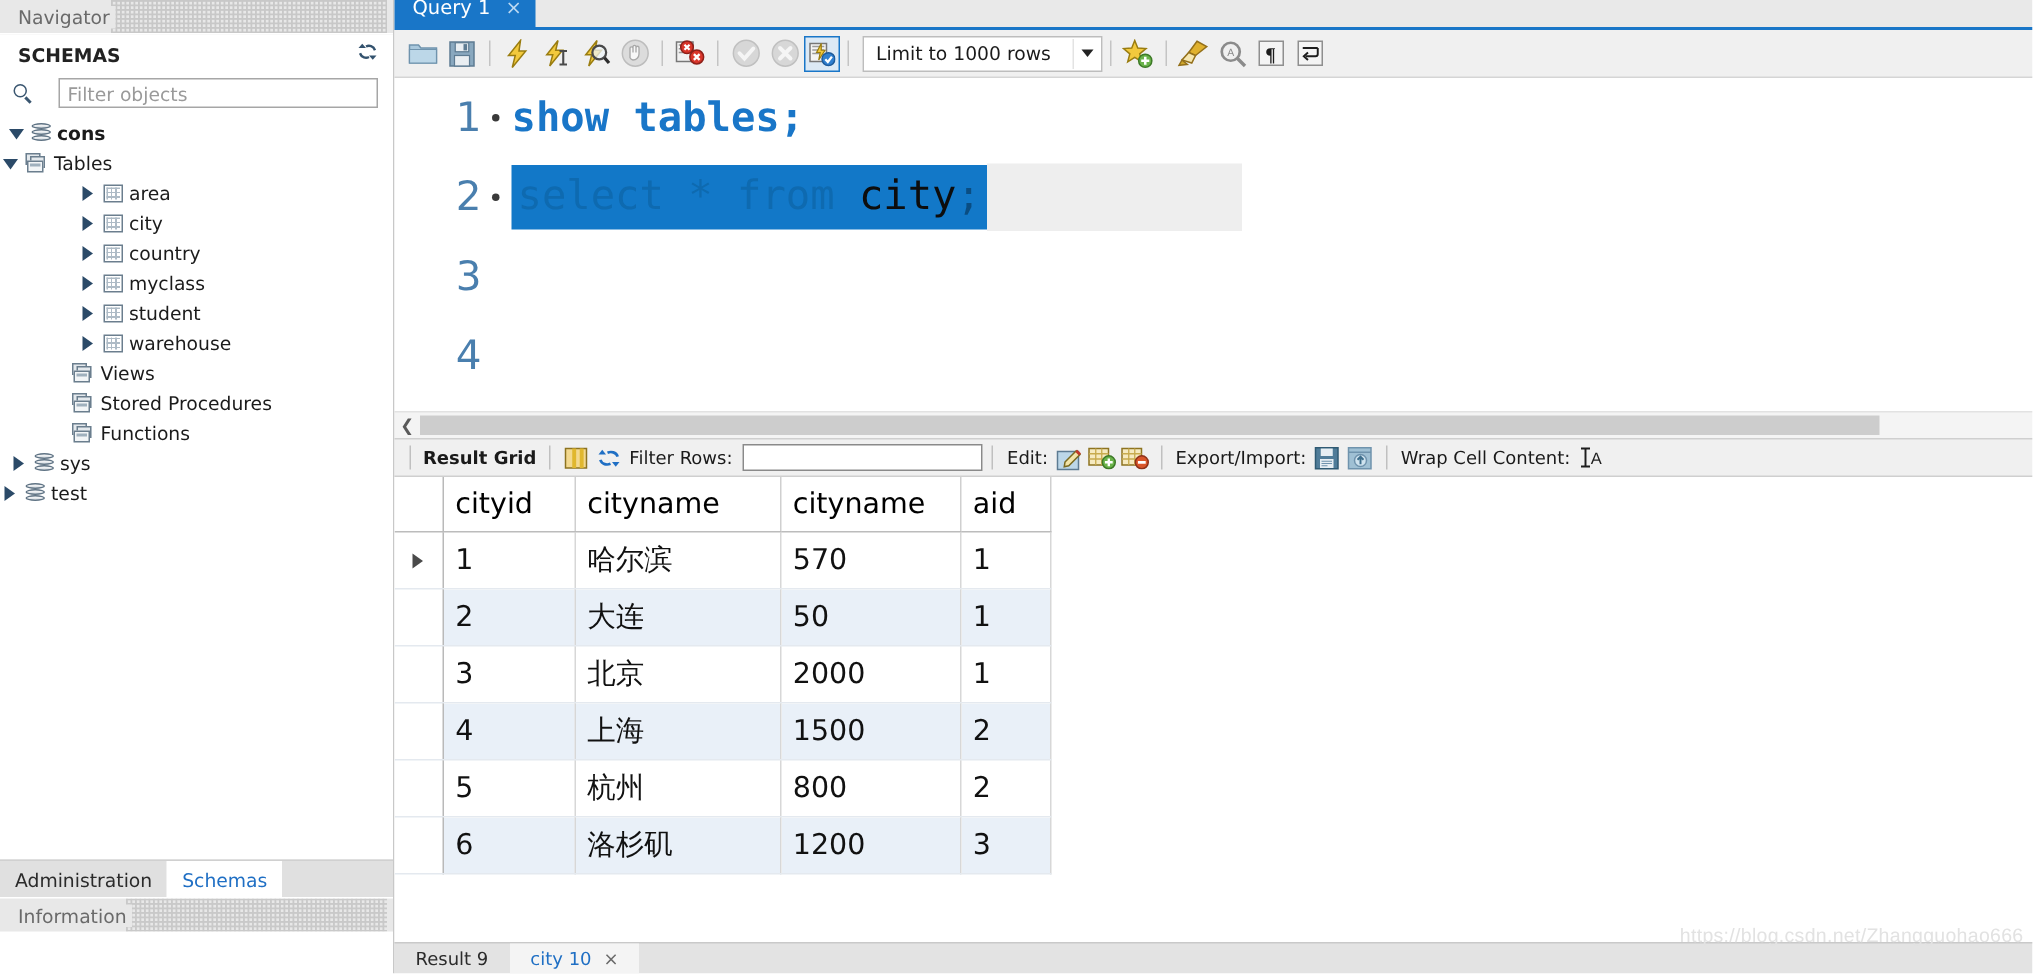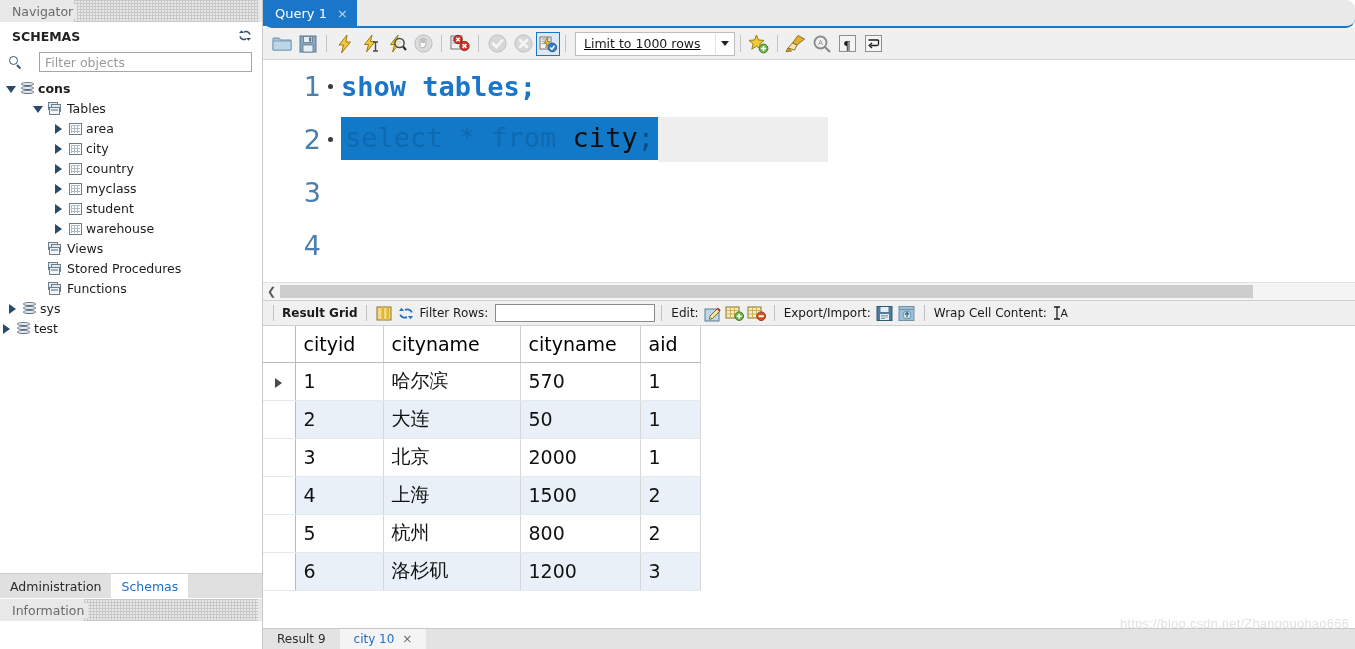--- a/index.html
+++ b/index.html
@@ -198,26 +198,25 @@
   
   #main {
     position: relative;
     width: 1093px; height: 649px;
     display: flex; flex-direction: column;
     background: #ffffff;
     border-left: 1px solid #c8c8c8;
     box-sizing: border-box;
   }
   .tabstrip {
-    height: 28px;
+    height: 20px;
     background: #e9e9e9;
     display: flex; align-items: flex-end;
     border-bottom: 2px solid #1976c8;
     box-sizing: border-box;
-    border-radius: 9px;
   }
   .qtab {
     height: 26px;
     background: #1976c8;
     color: #ffffff;
     display: flex; align-items: center;
     gap: 10px;
     padding: 0 9px 0 12px;
     font-size: 13px;
     cursor: pointer;
@@ -225,21 +224,20 @@
   .qtab .x { color: #bcd9f2; font-size: 13px; line-height: 1; }
 
   .toolbar {
     height: 32px;
     background: #f0f0f0;
     display: flex; align-items: center;
     gap: 0px;
     padding: 0 6px;
     border-bottom: 1px solid #d5d5d5;
     box-sizing: border-box;
-    text-decoration: underline;
   }
   .tb { width: 26px; height: 26px; display:flex; align-items:center; justify-content:center; cursor: pointer; flex: none; }
   .tb-sep { width: 1px; height: 17px; background: #c4c4c4; margin: 0 5px; flex: none; }
 
   .limit-box {
     display: flex; align-items: center;
     height: 22px;
     background: #ffffff;
     border: 1px solid #bdbdbd;
     margin-left: 4px;
@@ -467,21 +465,21 @@
           <span class="tw">
             <span class="tri-down"></span>
           </span>
           <span class="ico ico-db">
             <i></i>
             <i></i>
             <i></i>
           </span>
           <span class="tree-label bold">cons</span>
         </div>
-        <div class="tree-row" style="padding-left: 31px;">
+        <div class="tree-row" style="">
           <span class="tw">
             <span class="tri-down"></span>
           </span>
           <span class="ico ico-stack">
             <s></s>
             <s></s>
             <b></b>
           </span>
           <span class="tree-label">Tables</span>
         </div>

